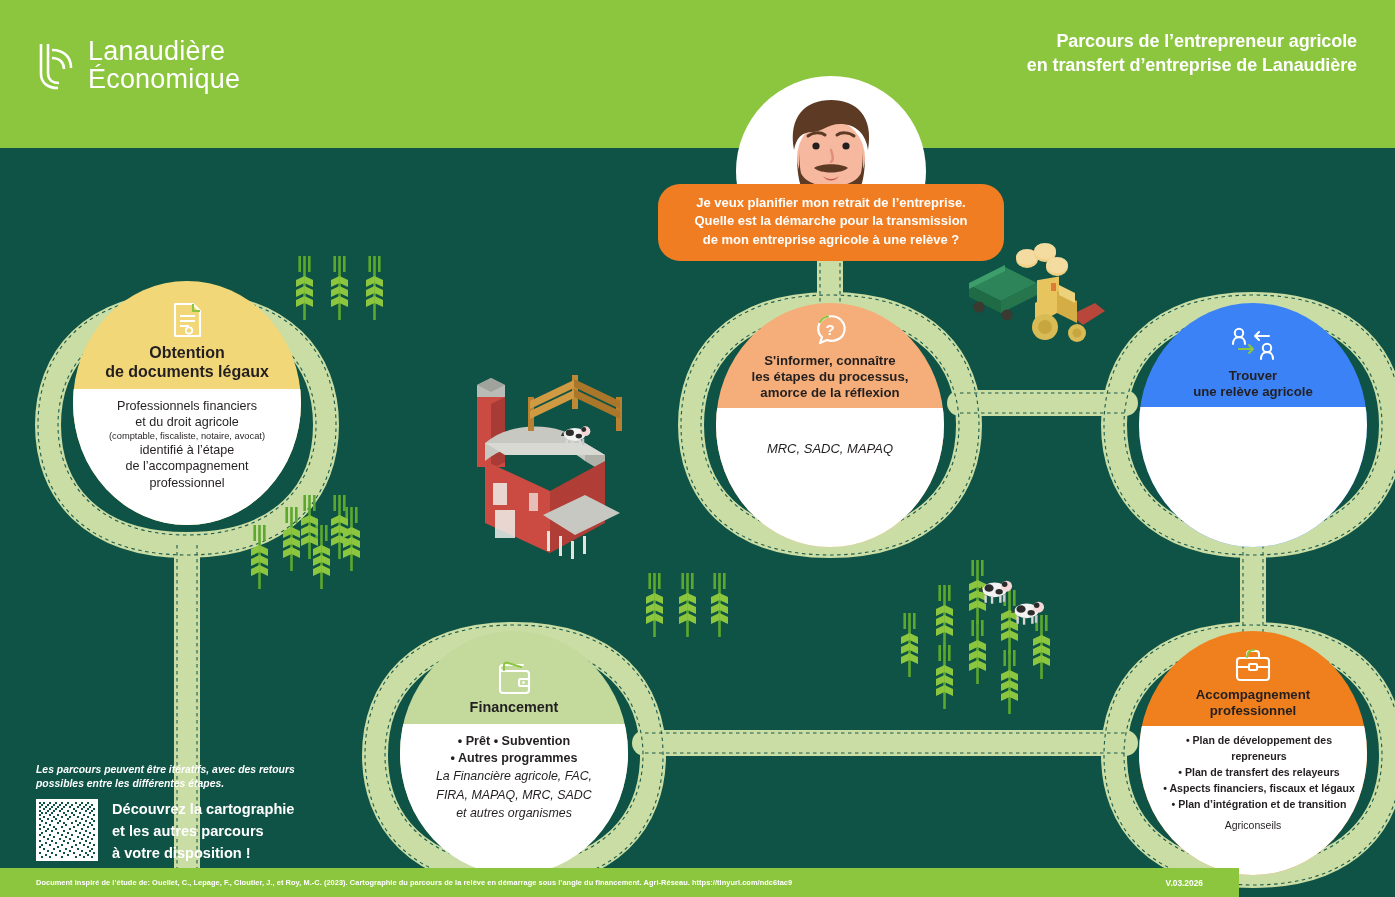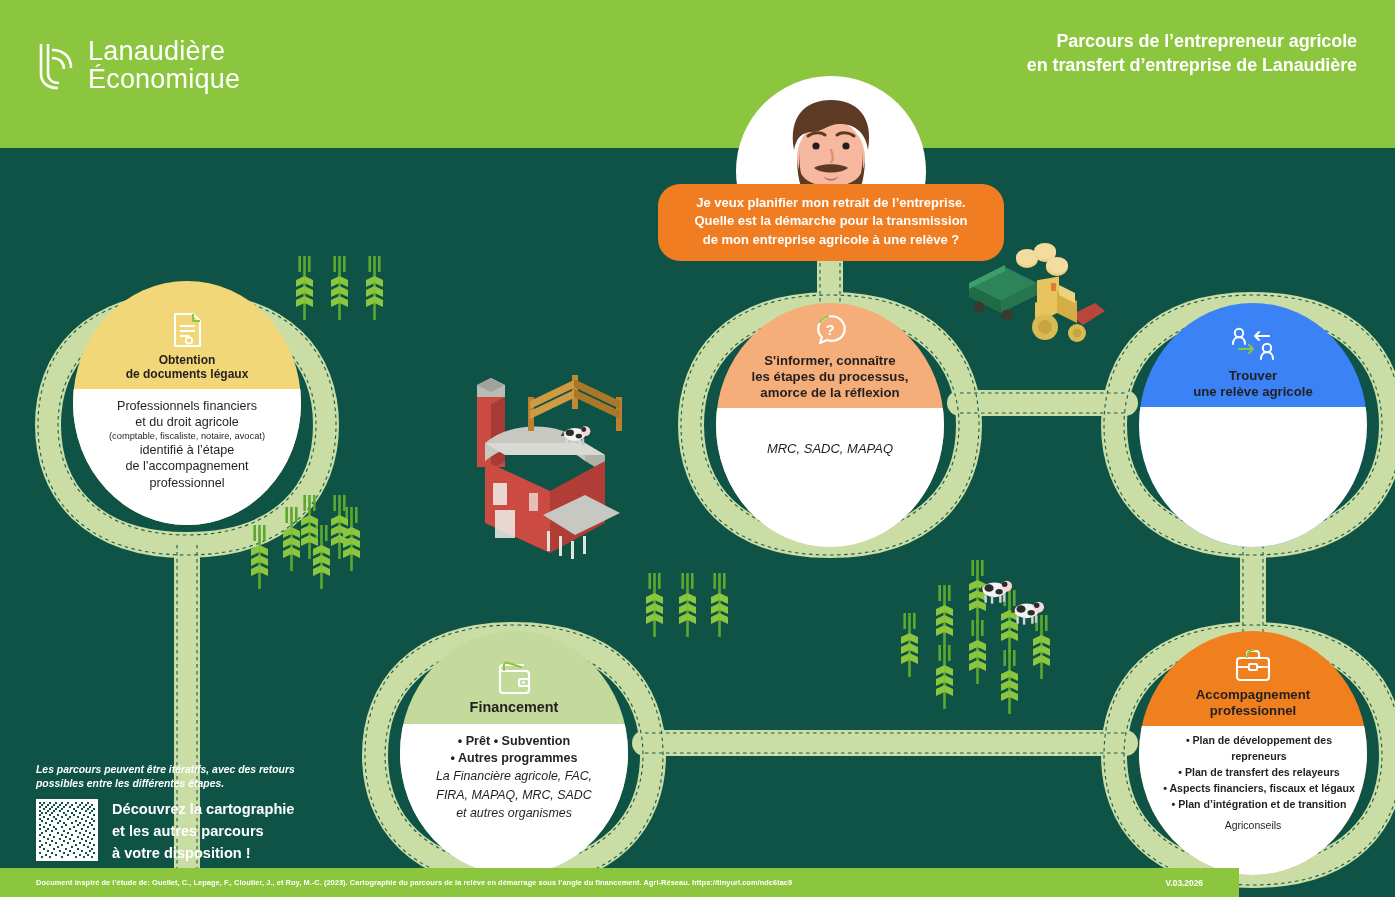--- a/index.html
+++ b/index.html
@@ -84,21 +84,21 @@
   }
   .node-body {
     flex: 1 1 auto; background: #ffffff;
     text-align: center; color: #231F20;
     padding: 9px 14px 0;
   }
 
   
   #node-docs { left: 73px; top: 281px; width: 228px; height: 244px; background: #F2D778; }
   #node-docs .node-top { height: 108px; }
-  #node-docs .node-title { font-size: 12px; }
+  #node-docs .node-title { font-size: 16px; }
   #node-docs .nb-l1 { font-size: 12.6px; line-height: 1.28; }
   #node-docs .nb-l2 { font-size: 9.3px; line-height: 1.3; }
   #node-docs .nb-l3 { font-size: 12.6px; line-height: 1.28; }
 
   
   #node-info { left: 716px; top: 303px; width: 228px; height: 244px; background: #F5AE79; }
   #node-info .node-top { height: 105px; }
   #node-info .node-title { font-size: 13.2px; }
   #node-info .nb-l1 { font-size: 13px; font-style: italic; padding-top: 24px; }
 

